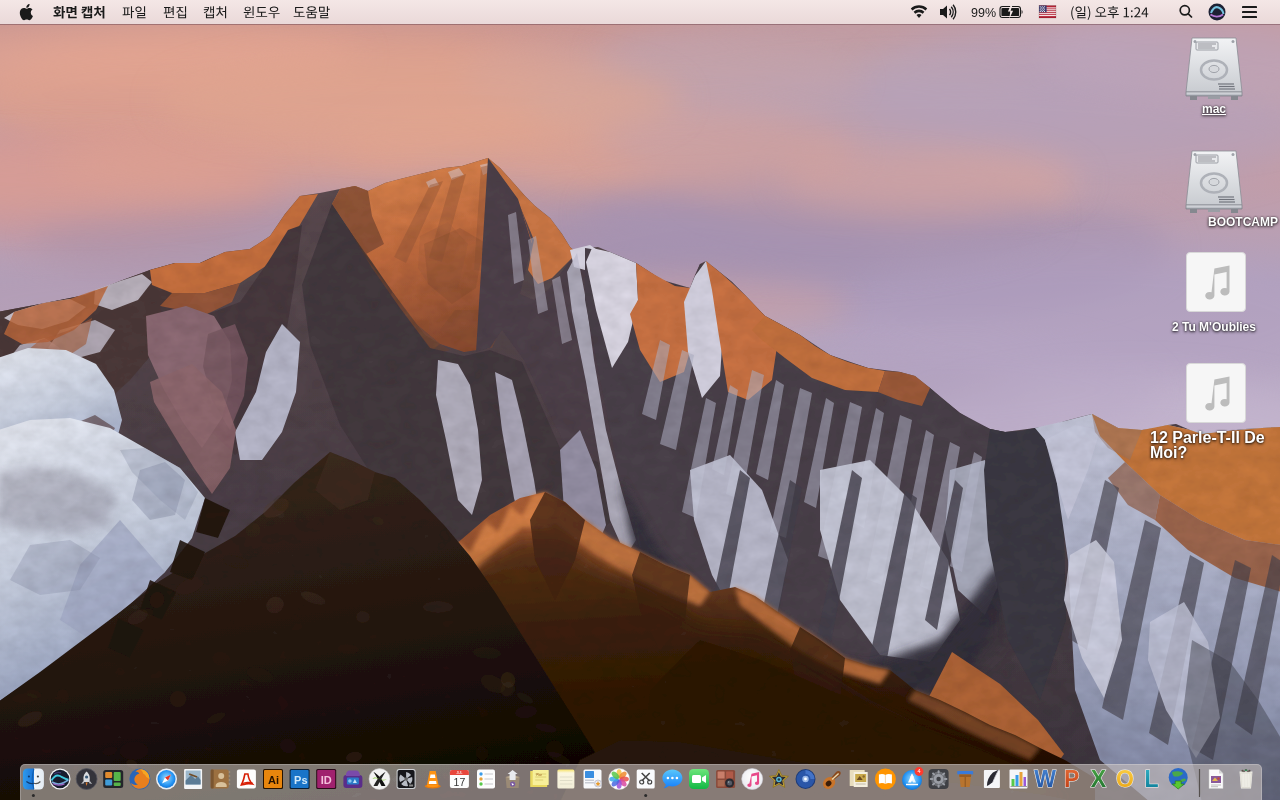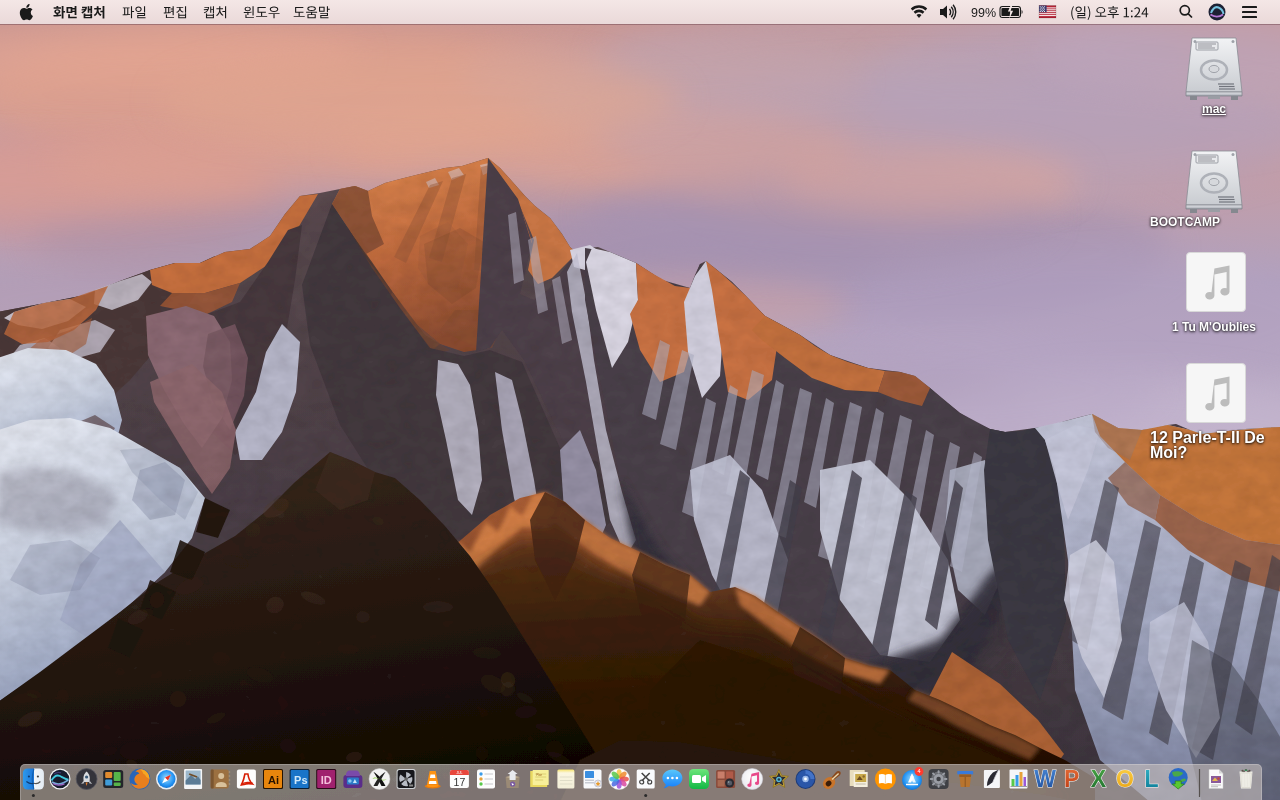--- a/index.html
+++ b/index.html
@@ -394,32 +394,32 @@
         <circle cx="51" cy="5.5" r="1.5" fill="#9fa2a9"></circle>
 <rect x="8" y="60" width="7" height="4" fill="#85888f"></rect>
         <rect x="49" y="60" width="7" height="4" fill="#85888f"></rect>
 <rect x="26" y="60" width="12" height="3" fill="#9a9da4"></rect>
 </g>
 </svg>
 <svg class="abs" style="left:1182px;top:149px" width="64" height="66" viewBox="0 0 64 66">
       <use href="#hdd"></use>
     </svg>
 <div class="abs" style="left:1150px;top:102px;width:128px;text-align:center;color:#fff;font-size:12px;font-weight:bold;text-shadow:0 1px 3px rgba(0,0,0,0.85),0 0 2px rgba(0,0,0,0.6);text-decoration:underline;">mac</div>
-<div class="abs" style="left:1150px;top:215px;width:128px;text-align:left;color:#fff;font-size:12px;font-weight:bold;text-shadow:0 1px 3px rgba(0,0,0,0.85),0 0 2px rgba(0,0,0,0.6);">BOOTCAMP</div>
+<div class="abs" style="left:1150px;top:215px;width:128px;text-align:right;color:#fff;font-size:12px;font-weight:bold;text-shadow:0 1px 3px rgba(0,0,0,0.85),0 0 2px rgba(0,0,0,0.6);">BOOTCAMP</div>
 
 <svg class="abs" style="left:1186px;top:252px" width="60" height="60" viewBox="0 0 60 60">
 <g id="musfile">
 <rect x="0.5" y="0.5" width="59" height="59" rx="3.5" fill="#f6f6f6" stroke="#d8d8d8"></rect>
 <path id="note" fill="#bcbcbc" d="M25.5,40.2 a4.6,3.8 0 1,0 2.9,3.6 L28.4,22.5 40.6,20 40.6,36.2 a4.6,3.8 0 1,0 2.9,3.6 L43.5,13.5 28.4,16.6 Z"></path>
 </g>
 </svg>
 <svg class="abs" style="left:1186px;top:363px" width="60" height="60" viewBox="0 0 60 60">
       <use href="#musfile"></use>
     </svg>
-<div class="abs" style="left:1150px;top:320px;width:128px;text-align:center;color:#fff;font-size:12px;font-weight:bold;text-shadow:0 1px 3px rgba(0,0,0,0.85),0 0 2px rgba(0,0,0,0.6);">1 Tu M'Oublies</div>
+<div class="abs" style="left:1150px;top:320px;width:128px;text-align:center;color:#fff;font-size:12px;font-weight:bold;text-shadow:0 1px 3px rgba(0,0,0,0.85),0 0 2px rgba(0,0,0,0.6);">2 Tu M'Oublies</div>
 <div class="abs" style="left:1150px;top:430px;width:128px;text-align:left;color:#fff;font-size:16px;font-weight:bold;line-height:15px;text-shadow:0 1px 3px rgba(0,0,0,0.85),0 0 2px rgba(0,0,0,0.6);">12 Parle-T-Il De<br>Moi?</div>
 
 <div class="abs" style="left:20px;top:764px;width:1240px;height:36px;background:rgba(200,191,189,0.60);border-radius:5px 5px 0 0;border:1px solid rgba(255,255,255,0.22);border-bottom:none;"></div>
 <svg class="abs" style="left:0;top:764px" width="1280" height="36" viewBox="0 0 1280 36">
 <defs>
 <linearGradient id="dkfind" x1="0" y1="0" x2="1" y2="0">
           <stop offset="0" stop-color="#2d9aec"></stop>
           <stop offset="0.52" stop-color="#1c74d8"></stop>
           <stop offset="0.52" stop-color="#f2f6fa"></stop>
           <stop offset="1" stop-color="#e4ecf4"></stop>

